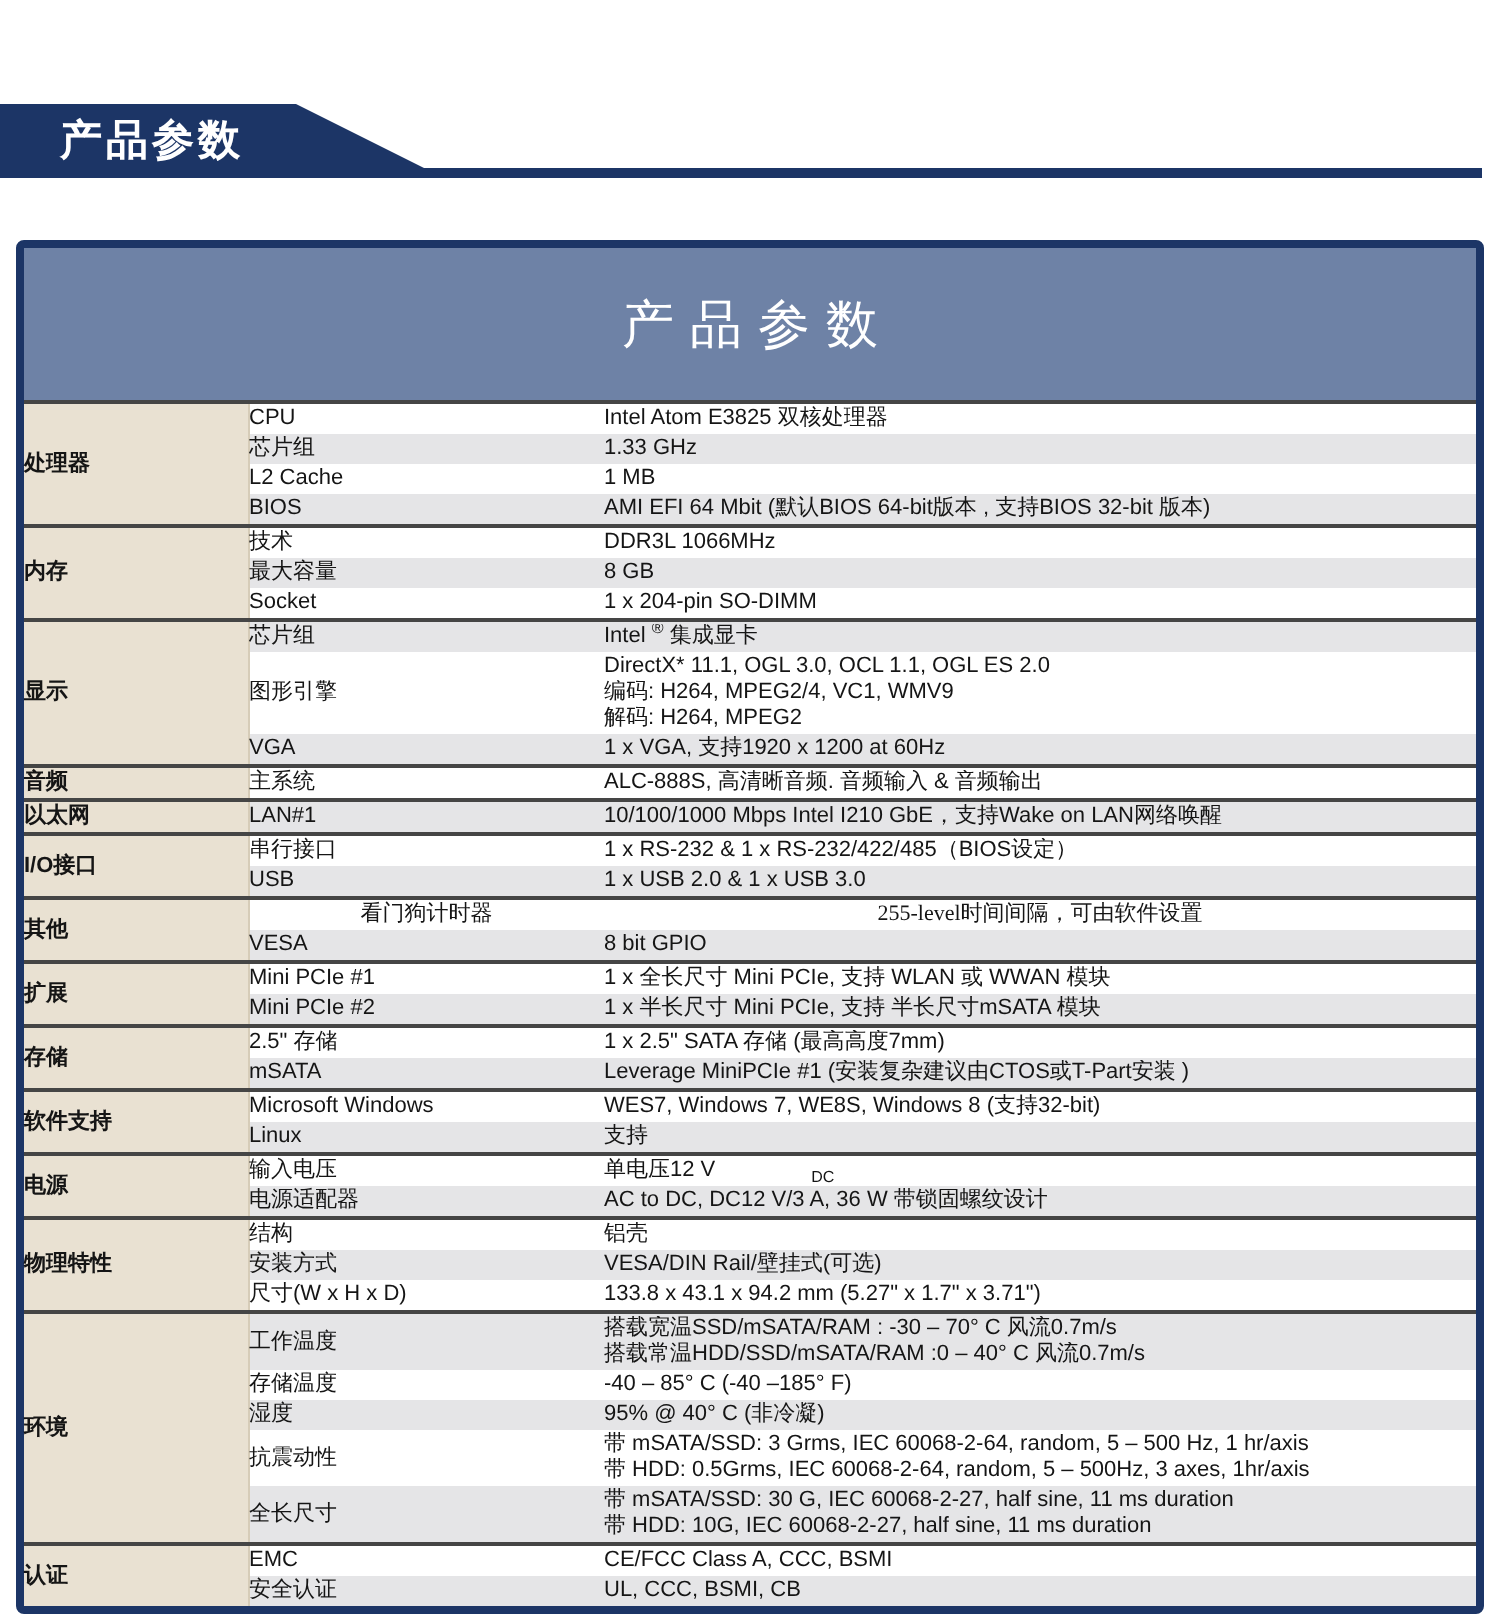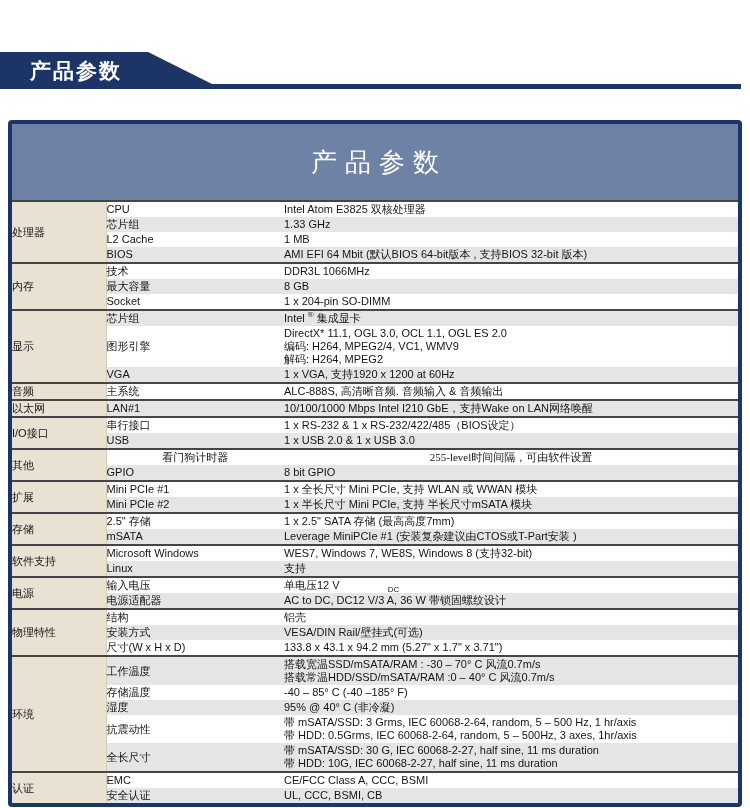--- a/index.html
+++ b/index.html
@@ -37,22 +37,22 @@
     display:flex;align-items:center;justify-content:center;
     color:#ffffff;font-size:26px;font-weight:500;letter-spacing:8px;
     text-indent:8px;
   }
   table.spec{width:100%;border-collapse:collapse;table-layout:fixed;}
   table.spec td{
     font-size:11px;line-height:13px;color:#151515;
     padding:1px 0;vertical-align:middle;word-wrap:break-word;
   }
   td.cat{
-    width:94px;background:var(--beige,#e9e1d2);
-    padding-left:20px;font-weight:normal;color:#2a2a2a;font-size:11.5px;
+    width:112px;background:var(--beige,#e9e1d2);
+    padding-left:20px;font-weight:bold;color:#2a2a2a;font-size:11.5px;
     border-right:1px solid #d6ccb8;box-sizing:border-box;
   }
   td.lbl{width:178px;padding-left:8px;box-sizing:border-box;}
   td.val{padding-left:2px;}
   tr.stripe-g td.lbl, tr.stripe-g td.val{background:var(--stripe,#e5e5e7);}
   tr.sec-start td{border-top:2px solid #454545;}
   .serif{font-family:"Liberation Serif","DejaVu Serif",serif;text-align:center;}
   td sup{font-size:8px;line-height:0;}
   td sub{font-size:8px;line-height:0;padding-left:48px;}
   .val div{white-space:nowrap;overflow:hidden;}
@@ -163,21 +163,21 @@
           </td>
         </tr>
         <tr class="stripe-w sec-start">
           <td class="cat" rowspan="2">其他</td>
           <td class="lbl serif">看门狗计时器</td>
           <td class="val serif">
             <div>255-level时间间隔，可由软件设置</div>
           </td>
         </tr>
         <tr class="stripe-g">
-          <td class="lbl">GPIO</td>
+          <td class="lbl">VESA</td>
           <td class="val">
             <div>8 bit GPIO</div>
           </td>
         </tr>
         <tr class="stripe-w sec-start">
           <td class="cat" rowspan="2">扩展</td>
           <td class="lbl">Mini PCIe #1</td>
           <td class="val">
             <div>1 x 全长尺寸 Mini PCIe, 支持 WLAN 或 WWAN 模块</div>
           </td>

